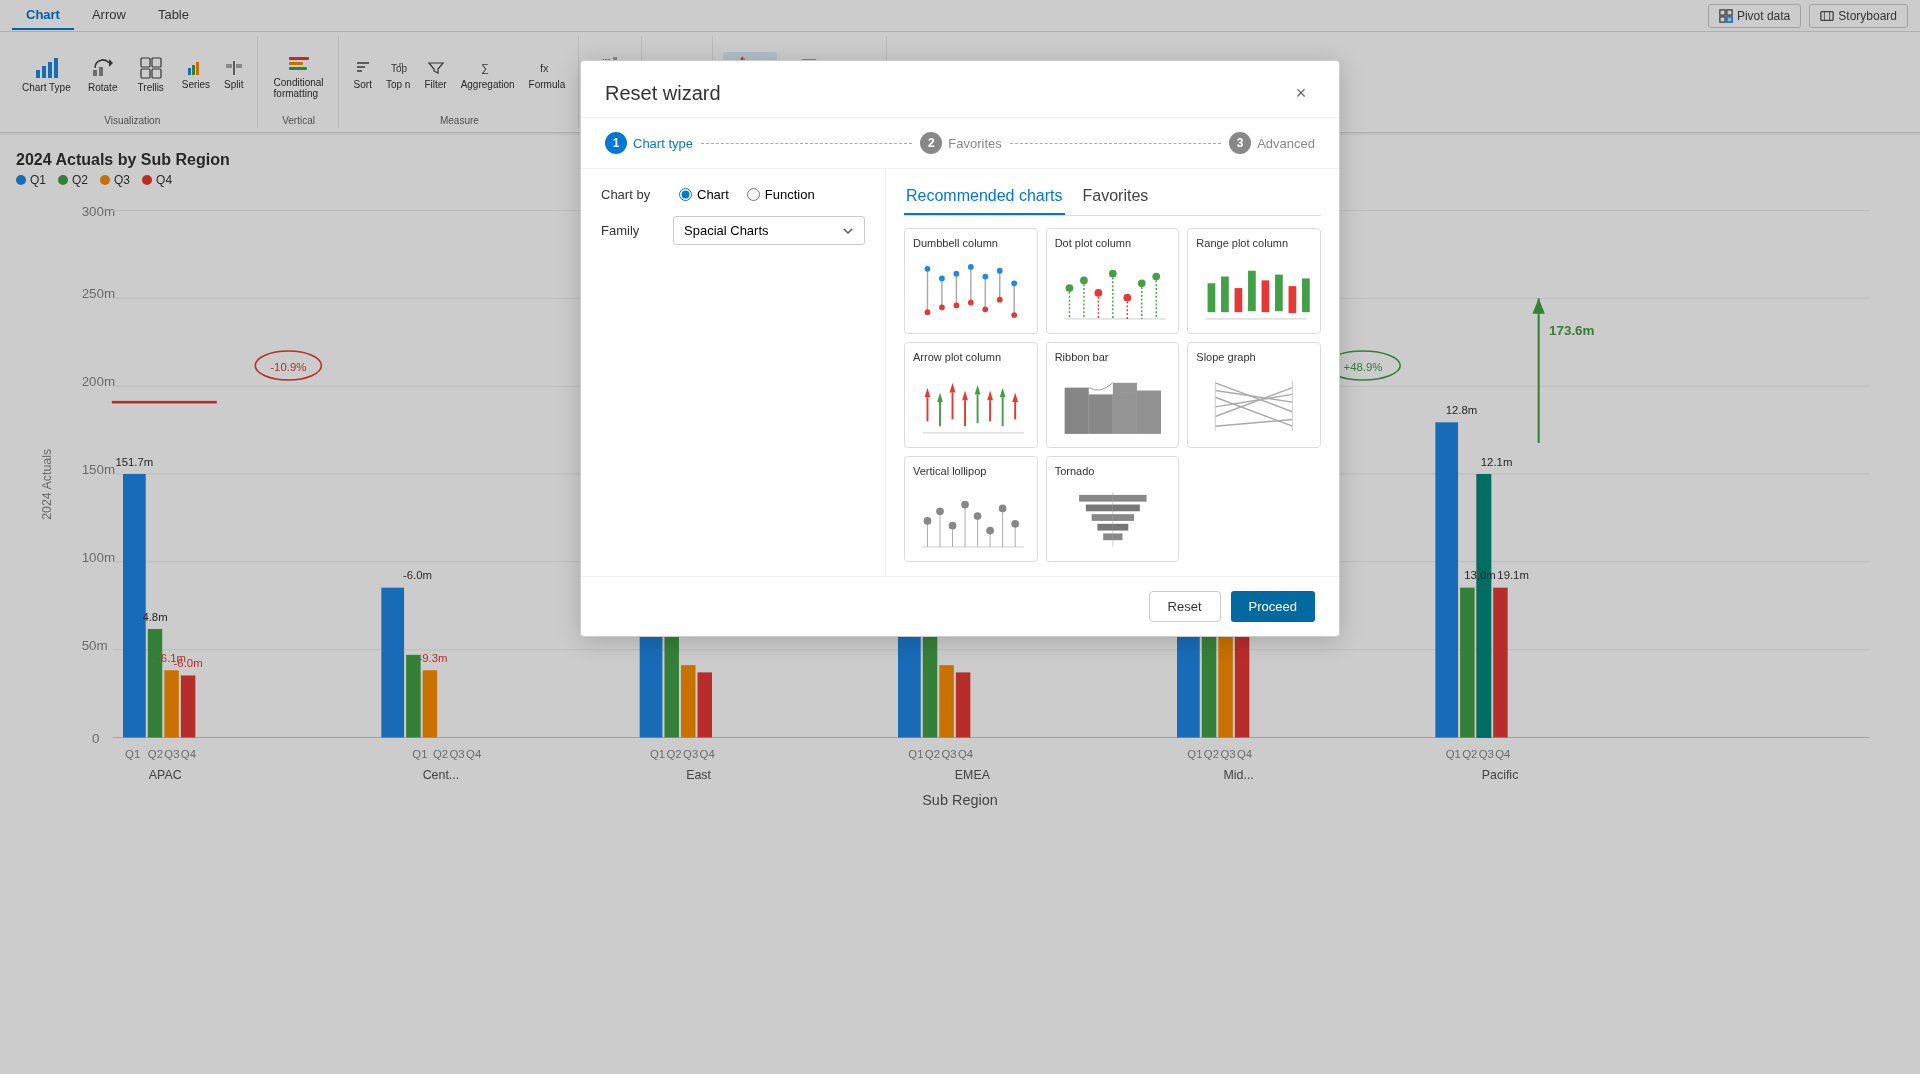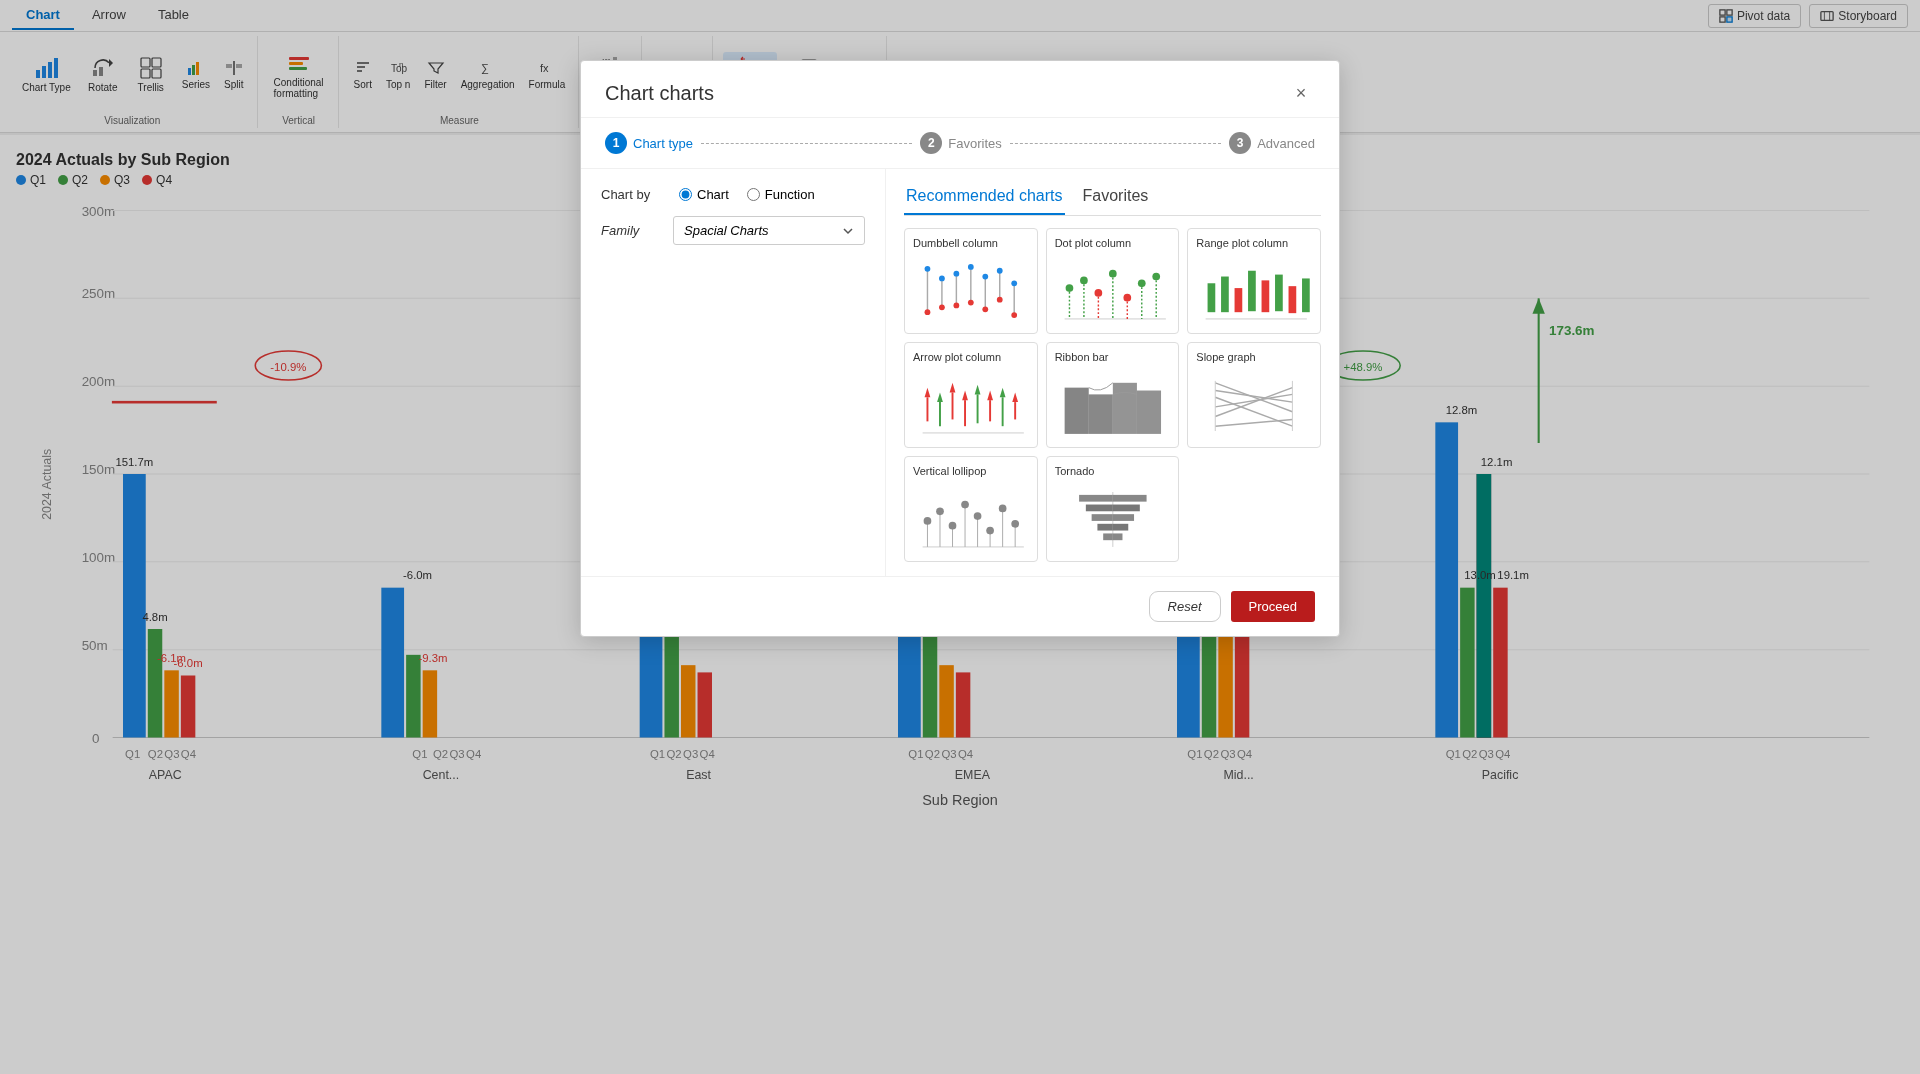--- a/index.html
+++ b/index.html
@@ -166,21 +166,21 @@
       padding: 18px 20px;
       border-right: 1px solid #f0f0f0;
     }
     .chart-by-row {
       display: flex; align-items: center; gap: 18px; margin-bottom: 14px;
     }
     .chart-by-label { font-size: 13px; color: #333; min-width: 60px; }
     .radio-option { display: flex; align-items: center; gap: 5px; font-size: 13px; cursor: pointer; }
     .radio-option input { accent-color: #0078d4; }
     .family-row {
-      display: flex; align-items: center; gap: 12px; font-style: italic;
+      display: flex; align-items: center; gap: 12px;
     }
     .family-label { font-size: 13px; color: #333; min-width: 60px; }
     .family-select {
       flex: 1;
       display: flex; align-items: center; justify-content: space-between;
       border: 1px solid #ccc; border-radius: 3px; padding: 6px 10px;
       font-size: 13px; background: #fff; cursor: pointer;
     }
 
     
@@ -204,26 +204,26 @@
       width: 100%; height: 70px;
       display: flex; align-items: center; justify-content: center;
     }
 
     
     .modal-footer {
       display: flex; justify-content: flex-end; gap: 10px;
       padding: 14px 24px; border-top: 1px solid #f0f0f0;
     }
     .btn-reset {
-      padding: 7px 18px; border: 1px solid #ccc; border-radius: 9px;
-      background: #fff; font-size: 13px; cursor: pointer; color: #333; font-style: italic;
+      padding: 7px 18px; border: 1px solid #ccc; border-radius: 4px;
+      background: #fff; font-size: 13px; cursor: pointer; color: #333;
     }
     .btn-proceed {
       padding: 7px 18px; border: none; border-radius: 3px;
-      background: #b91c1c; color: #fff; font-size: 13px; cursor: pointer; font-weight: 500;
+      background: #0369a1; color: #fff; font-size: 13px; cursor: pointer; font-weight: 500;
     }
 
     
     .mini-chart-svg { width: 100%; height: 65px; }
   </style>
 </head>
 <body>
 
 <div class="toolbar">
   <div class="tab-row">
@@ -580,21 +580,21 @@
 
       <text x="900" y="590" font-size="14" fill="#555" text-anchor="middle">Sub Region</text>
     </svg>
   </div>
 </div>
 
 <div class="modal-overlay">
   <div class="modal">
 
     <div class="modal-header">
-      <span class="modal-title">Chart charts</span>
+      <span class="modal-title">Reset wizard</span>
       <div class="modal-close">×</div>
     </div>
 
     <div class="wizard-steps">
       <div class="wizard-step">
         <div class="step-num active">1</div>
         <span class="step-label active">Chart type</span>
       </div>
       <div class="step-dots"></div>
       <div class="wizard-step">

